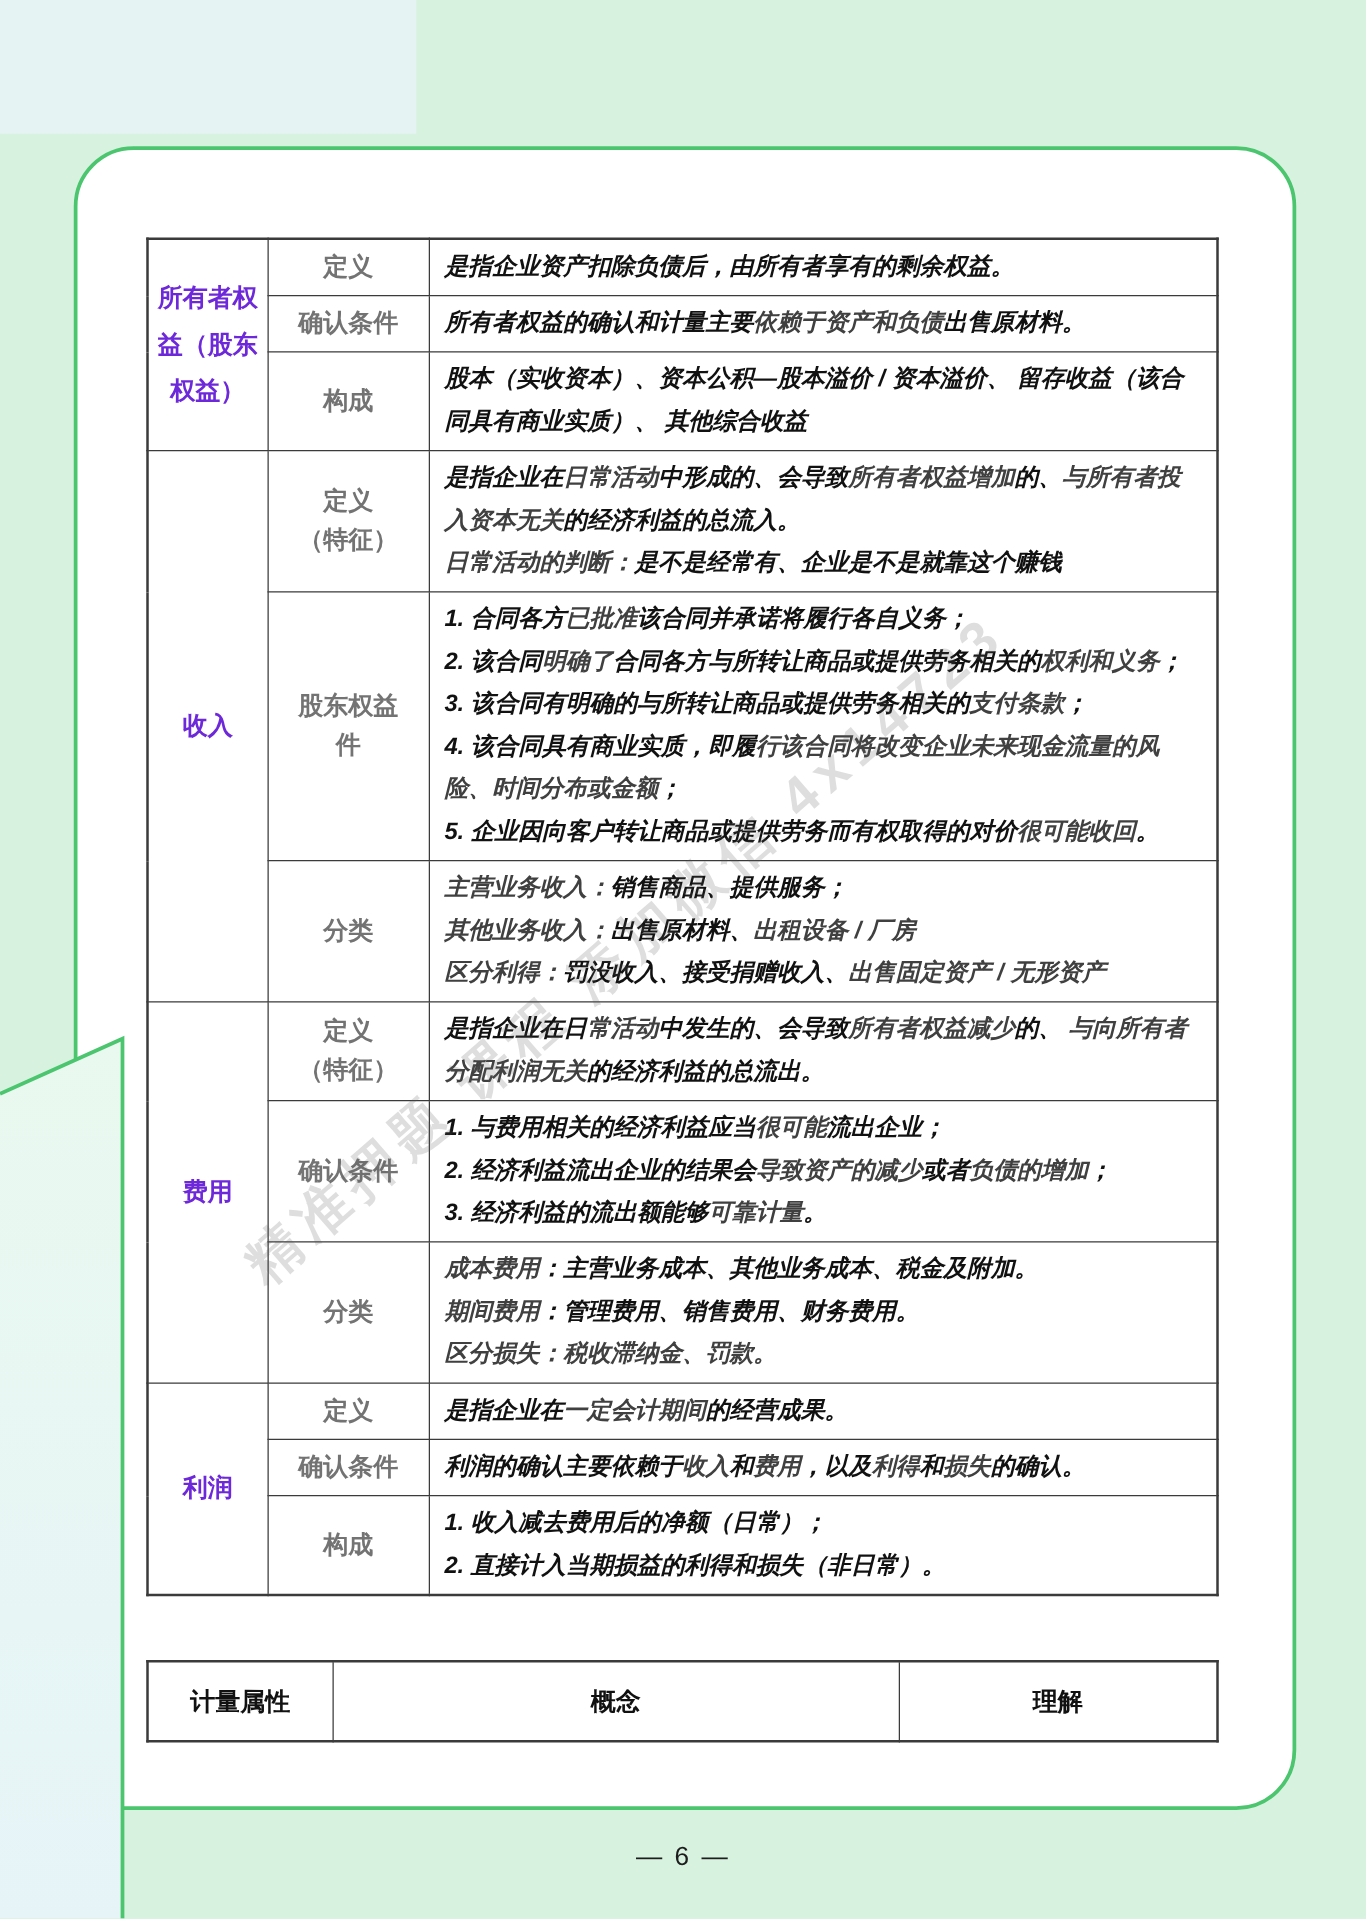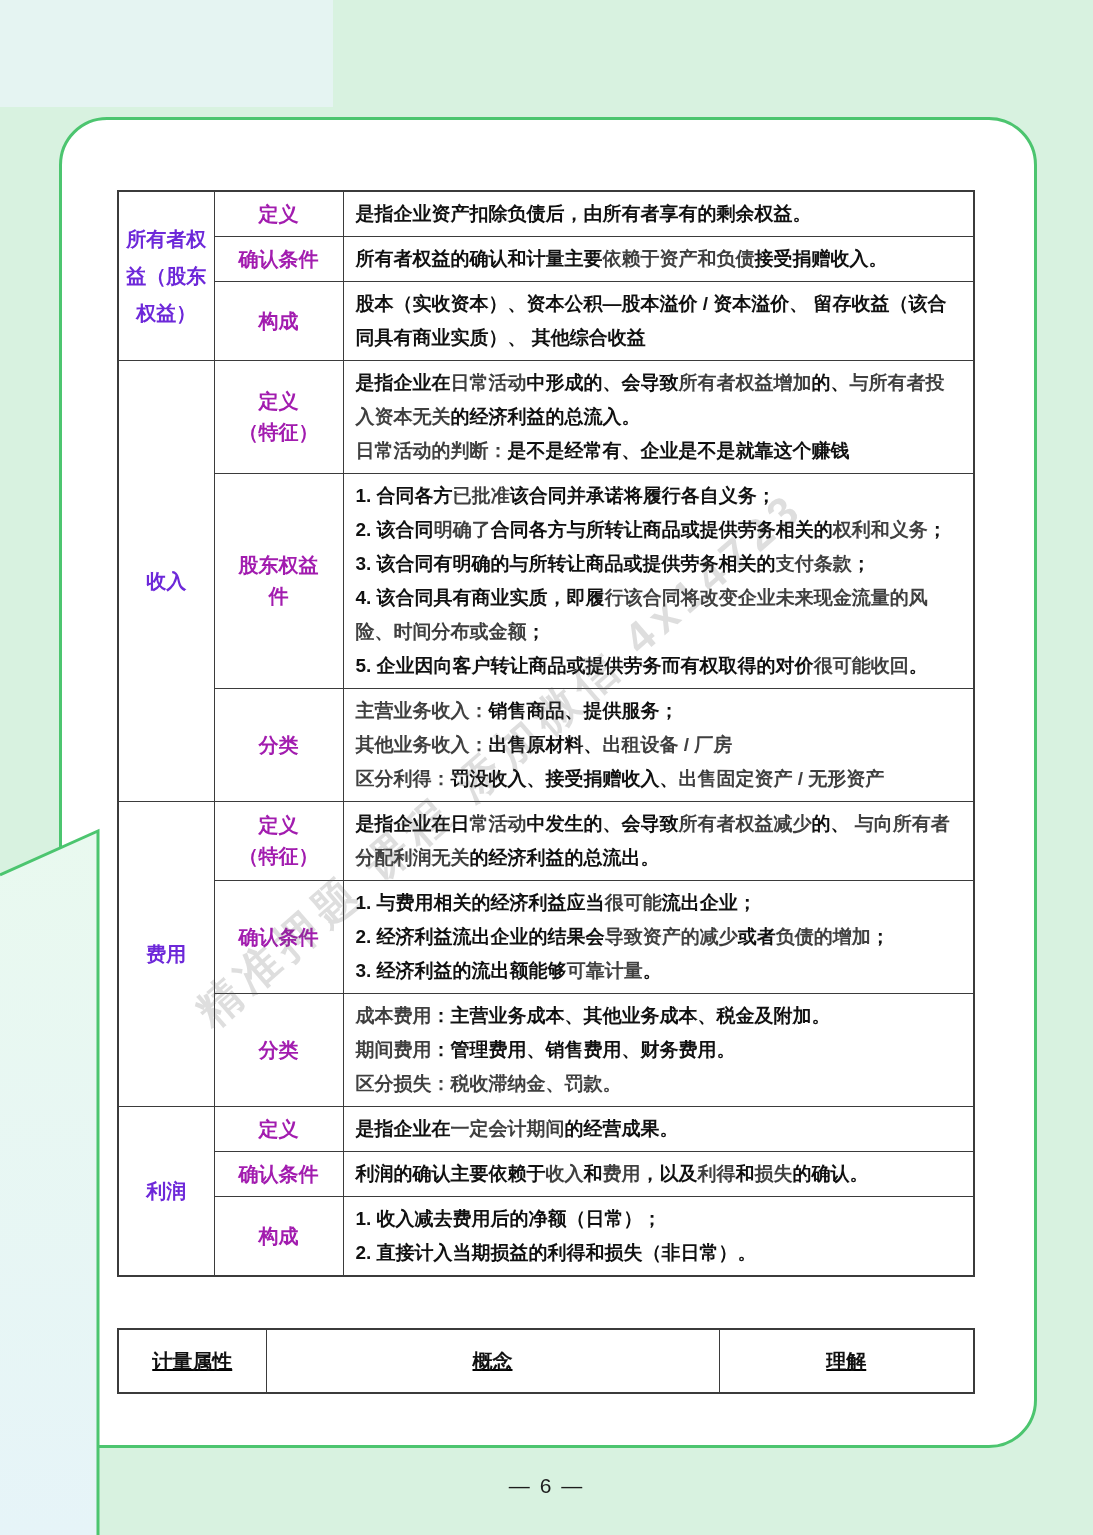--- a/index.html
+++ b/index.html
@@ -45,32 +45,32 @@
   }
   table.t1{border:2px solid #3b3b3b;}
   td.cat{
     color:#6d28d9;
     font-size:20px;font-weight:700;
     text-align:center;vertical-align:middle;
     line-height:37px;
     padding:2px 6px;
   }
   td.lbl{
-    font-size:20px;font-weight:700;color:#a21caf;
+    font-size:20px;font-weight:700;color:#737373;
     text-align:center;vertical-align:middle;
     white-space:pre-line;
     line-height:31px;
     padding:4px 4px;
   }
   td.content{
     font-size:19px;font-weight:600;color:#111;
     vertical-align:middle;
     padding:5px 10px 5px 12px;
   }
-  td.content .line{line-height:34px;}
+  td.content .line{line-height:34px;font-style:italic;}
   .red{color:#404040;}
   
   .hf-heading{
     position:absolute;left:55px;top:1160px;
     font-size:24px;font-weight:700;
     color:#f9a31c;
     letter-spacing:1px;
     white-space:nowrap;
   }
   .hf-heading .stars{
@@ -78,21 +78,20 @@
     letter-spacing:4px;margin-left:6px;
     vertical-align:-2px;
   }
   
   table.t2{
     position:absolute;left:55px;top:1208px;
     width:856px;
     border-collapse:collapse;
     table-layout:fixed;
     background:#fff;
-    text-decoration:underline;
   }
   table.t2{border:2px solid #3b3b3b;}
   table.t2 th{
     border:1.5px solid #3b3b3b;
     height:60px;
     font-size:20px;font-weight:700;color:#111;
     text-align:center;vertical-align:middle;
   }
   
   .watermark{
@@ -134,21 +133,21 @@
           <tr>
             <td class="cat" rowspan="3">所有者权益（股东权益）</td>
             <td class="lbl">定义</td>
             <td class="content">
               <div class="line"><span>是指企业资产扣除负债后，由所有者享有的剩余权益。</span></div>
             </td>
           </tr>
           <tr>
             <td class="lbl">确认条件</td>
             <td class="content">
-              <div class="line"><span>所有者权益的确认和计量主要</span><span class="red">依赖于资产和负债</span><span>接受捐赠收入。</span></div>
+              <div class="line"><span>所有者权益的确认和计量主要</span><span class="red">依赖于资产和负债</span><span>出售原材料。</span></div>
             </td>
           </tr>
           <tr>
             <td class="lbl">构成</td>
             <td class="content">
               <div class="line"><span>股本（实收资本）、资本公积—股本溢价 / 资本溢价、 留存收益（该合同具有商业实质）、 其他综合收益</span></div>
             </td>
           </tr>
           <tr>
             <td class="cat" rowspan="3">收入</td>

